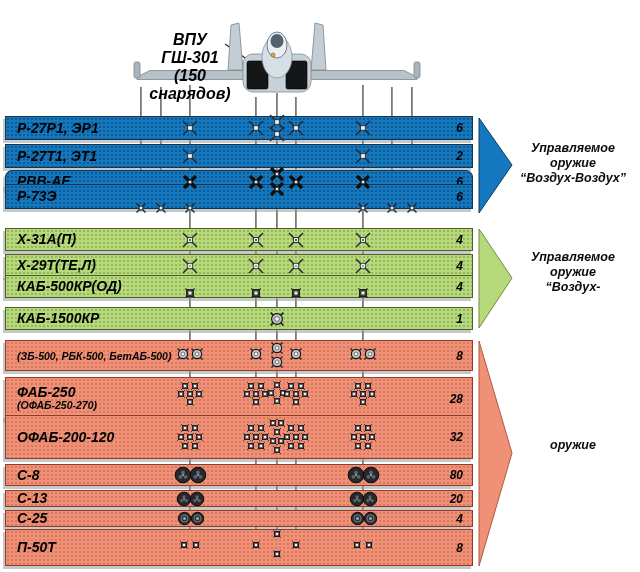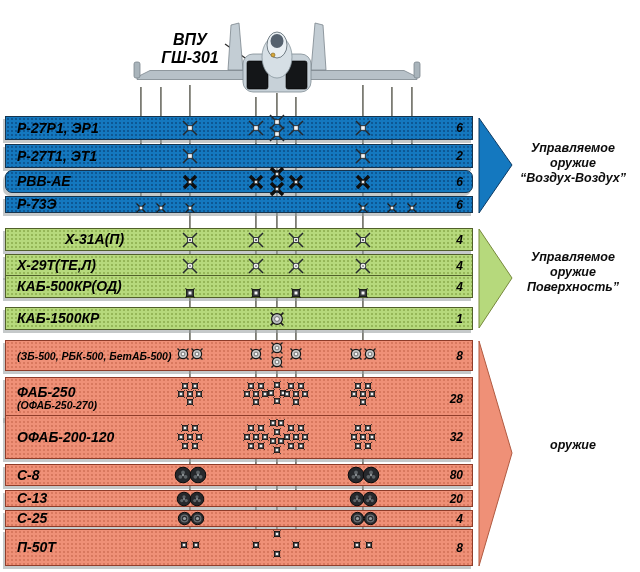--- a/index.html
+++ b/index.html
@@ -55,20 +55,21 @@
     <rect x="286" y="61" width="21" height="28" rx="2" fill="#141618" stroke="#000000" stroke-width="0.6"></rect>
 
     <ellipse cx="277" cy="57" rx="15" ry="21" fill="#d6dfe5" stroke="#87949c" stroke-width="0.8"></ellipse>
     <ellipse cx="277" cy="45" rx="10" ry="13" fill="#e9eff3" stroke="#66737b" stroke-width="0.9"></ellipse>
     <ellipse cx="277" cy="41" rx="6.5" ry="7" fill="#55616e"></ellipse>
     <circle cx="273" cy="55" r="2" fill="#d8a93a" stroke="#7a5c17" stroke-width="0.6"></circle>
   </svg>
 
   <div class="annot">
     <span>ВПУ ГШ-301</span>
+    <span>(150 снарядов)</span>
   </div>
 
   <div id="pylons">
       <div class="pylon" style="left: 140px; top: 87px; height: 124px;"></div>
       <div class="pylon" style="left: 160px; top: 87px; height: 124px;"></div>
       <div class="pylon" style="left: 189px; top: 85px; height: 462px;"></div>
       <div class="pylon" style="left: 255px; top: 97px; height: 450px;"></div>
       <div class="pylon" style="left: 276px; top: 93px; height: 465px;"></div>
       <div class="pylon" style="left: 295px; top: 97px; height: 450px;"></div>
       <div class="pylon" style="left: 362px; top: 85px; height: 462px;"></div>
@@ -87,27 +88,27 @@
           <span class="lbl">Р-27Т1, ЭТ1</span>
         </div>
         <span class="cnt">2</span>
       </div>
       <div class="band" style="top: 170px; height: 23px; background: radial-gradient(circle, rgba(6, 48, 94, 0.45) 0.8px, transparent 1px) 0% 0% / 4px 4px rgb(20, 120, 191); border-color: rgb(22, 52, 78); border-radius: 7px;">
         <div class="lblwrap">
           <span class="lbl">РВВ-АЕ</span>
         </div>
         <span class="cnt">6</span>
       </div>
-      <div class="band" style="top: 196px; height: 17px; background: radial-gradient(circle, rgba(6, 48, 94, 0.45) 0.8px, transparent 1px) 0% 0% / 4px 4px rgb(20, 120, 191); border-color: rgb(22, 52, 78);">
+      <div class="band" style="top: 184px; height: 25px; background: radial-gradient(circle, rgba(6, 48, 94, 0.45) 0.8px, transparent 1px) 0% 0% / 4px 4px rgb(20, 120, 191); border-color: rgb(22, 52, 78);">
         <div class="lblwrap">
           <span class="lbl">Р-73Э</span>
         </div>
         <span class="cnt">6</span>
       </div>
-      <div class="band" style="top: 228px; height: 23px; background: radial-gradient(circle, rgba(90, 120, 20, 0.35) 0.8px, transparent 1px) 0% 0% / 4px 4px rgb(182, 217, 124); border-color: rgb(81, 96, 42); padding-left: 48px;">
+      <div class="band" style="top: 228px; height: 23px; background: radial-gradient(circle, rgba(90, 120, 20, 0.35) 0.8px, transparent 1px) 0% 0% / 4px 4px rgb(182, 217, 124); border-color: rgb(81, 96, 42);">
         <div class="lblwrap">
           <span class="lbl">Х-31А(П)</span>
         </div>
         <span class="cnt">4</span>
       </div>
       <div class="band" style="top: 254px; height: 23px; background: radial-gradient(circle, rgba(90, 120, 20, 0.35) 0.8px, transparent 1px) 0% 0% / 4px 4px rgb(182, 217, 124); border-color: rgb(81, 96, 42);">
         <div class="lblwrap">
           <span class="lbl">Х-29Т(ТЕ,Л)</span>
         </div>
         <span class="cnt">4</span>
@@ -1035,21 +1036,21 @@
         <span>Управляемое</span>
         <span>оружие</span>
         <span>“Воздух-Воздух”</span>
       </div>
       <svg class="arrow-svg" width="36" height="102" style="left: 478px; top: 228px;">
         <polygon points="1,1 1,100 34,50" fill="#b6d97c" stroke="#76883b" stroke-width="1"></polygon>
       </svg>
       <div class="arrowtext" style="left: 506px; top: 250px; width: 134px;">
         <span>Управляемое</span>
         <span>оружие</span>
-        <span>Поверхность”</span>
+        <span>“Воздух-</span>
       </div>
       <svg class="arrow-svg" width="36" height="228" style="left: 478px; top: 340px;">
         <polygon points="1,1 1,226 34,113" fill="#ef9077" stroke="#b05a41" stroke-width="1"></polygon>
       </svg>
       <div class="arrowtext" style="left: 506px; top: 438px; width: 134px;">
         <span>оружие</span>
       </div>
     </div>
 </div>
 

